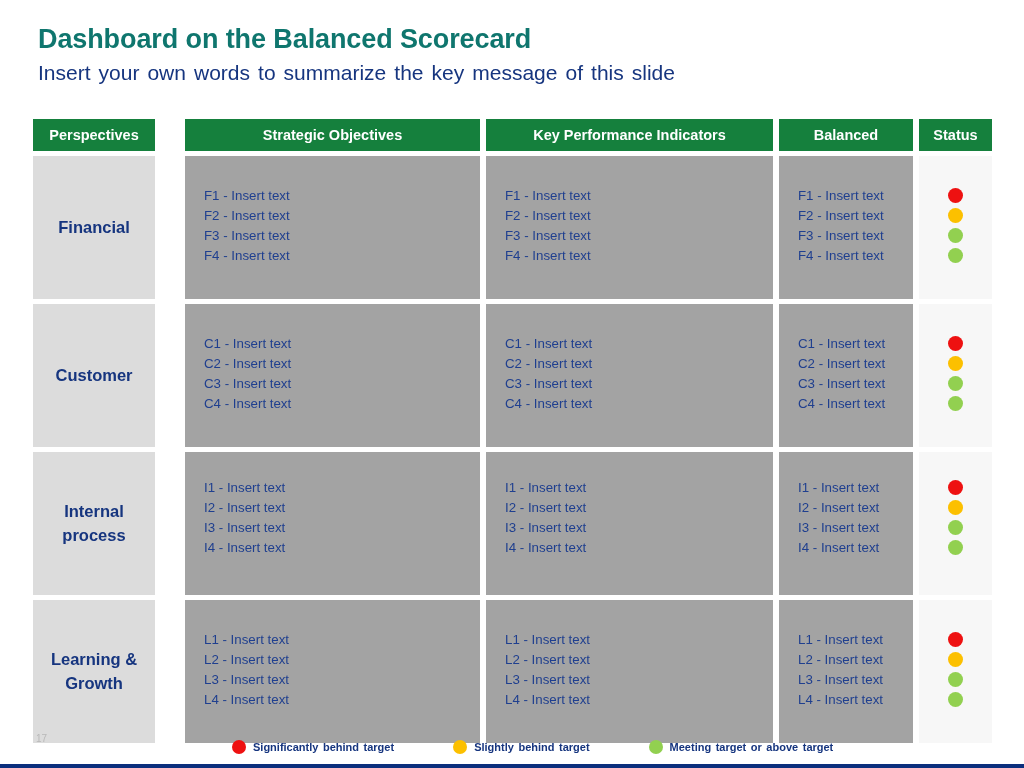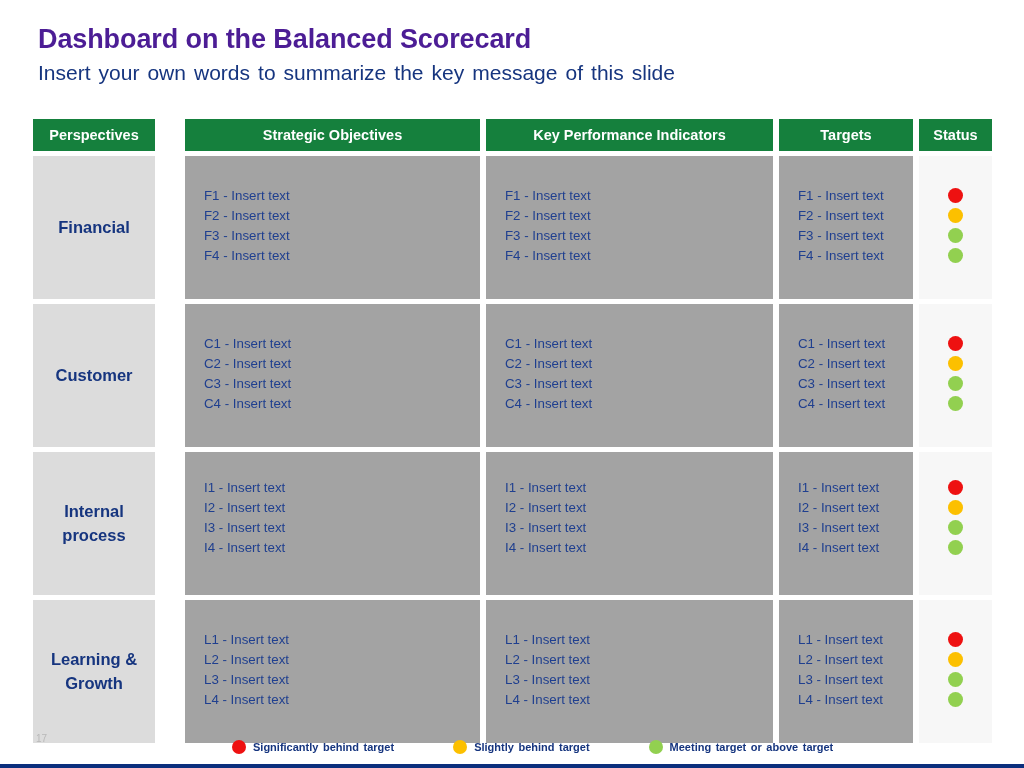--- a/index.html
+++ b/index.html
@@ -19,21 +19,21 @@
   
   .title-block {
     position: absolute;
     left: 38px;
     top: 24px;
     width: 940px;
   }
   .slide-title {
     font-size: 27px;
     font-weight: bold;
-    color: #4c1d95;
+    color: #0f766e;
     letter-spacing: -0.1px;
     line-height: 1.15;
     margin: 0;
     white-space: nowrap;
   }
   .slide-subtitle {
     font-size: 21px;
     font-weight: normal;
     color: #16357f;
     line-height: 1.2;
@@ -180,21 +180,21 @@
   <h1 class="slide-title">Dashboard on the Balanced Scorecard</h1>
   <p class="slide-subtitle">Insert your own words to summarize the key message of this slide</p>
 </div>
 
 <div class="scorecard">
 
   <div class="row header-row">
     <div class="hcell col-perspective">Perspectives</div>
     <div class="hcell col-objectives">Strategic Objectives</div>
     <div class="hcell col-kpi">Key Performance Indicators</div>
-    <div class="hcell col-targets">Targets</div>
+    <div class="hcell col-targets">Balanced</div>
     <div class="hcell col-status">Status</div>
   </div>
 
   <div class="row body-row h-r1">
     <div class="pcell col-perspective">Financial</div>
     <div class="dcell col-objectives">
       <div class="line">F1 - Insert text</div>
       <div class="line">F2 - Insert text</div>
       <div class="line">F3 - Insert text</div>
       <div class="line">F4 - Insert text</div>

